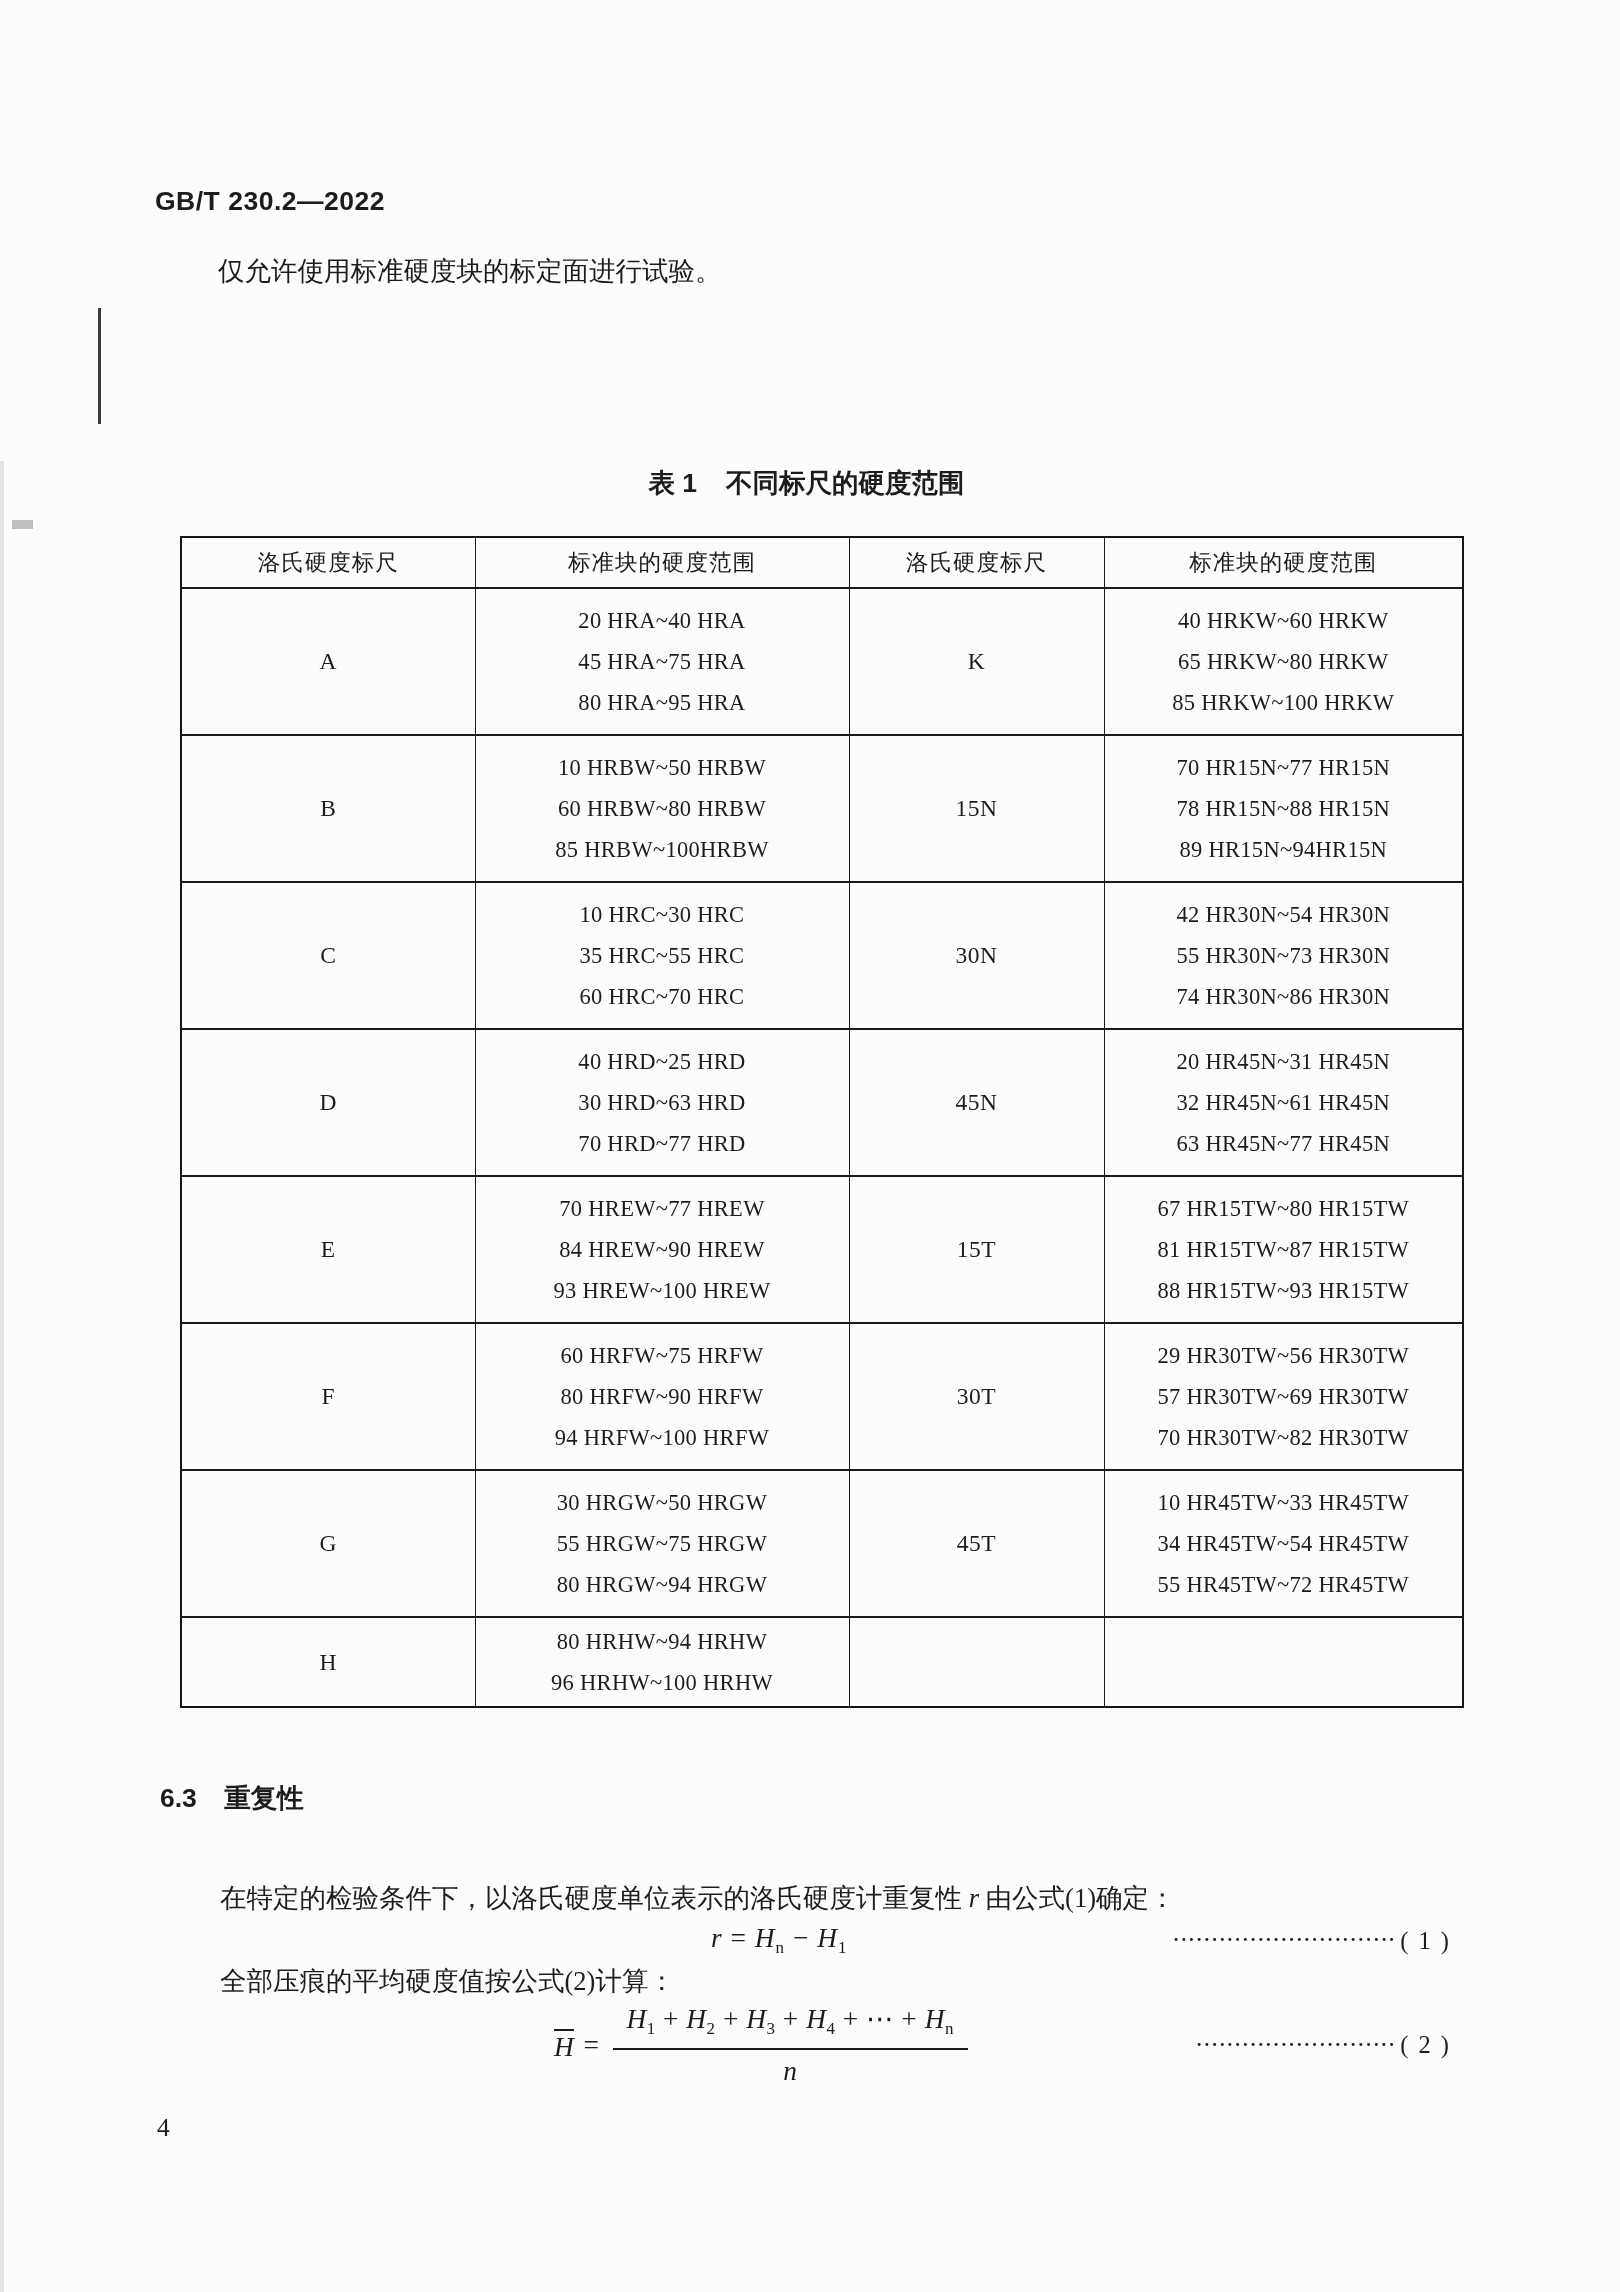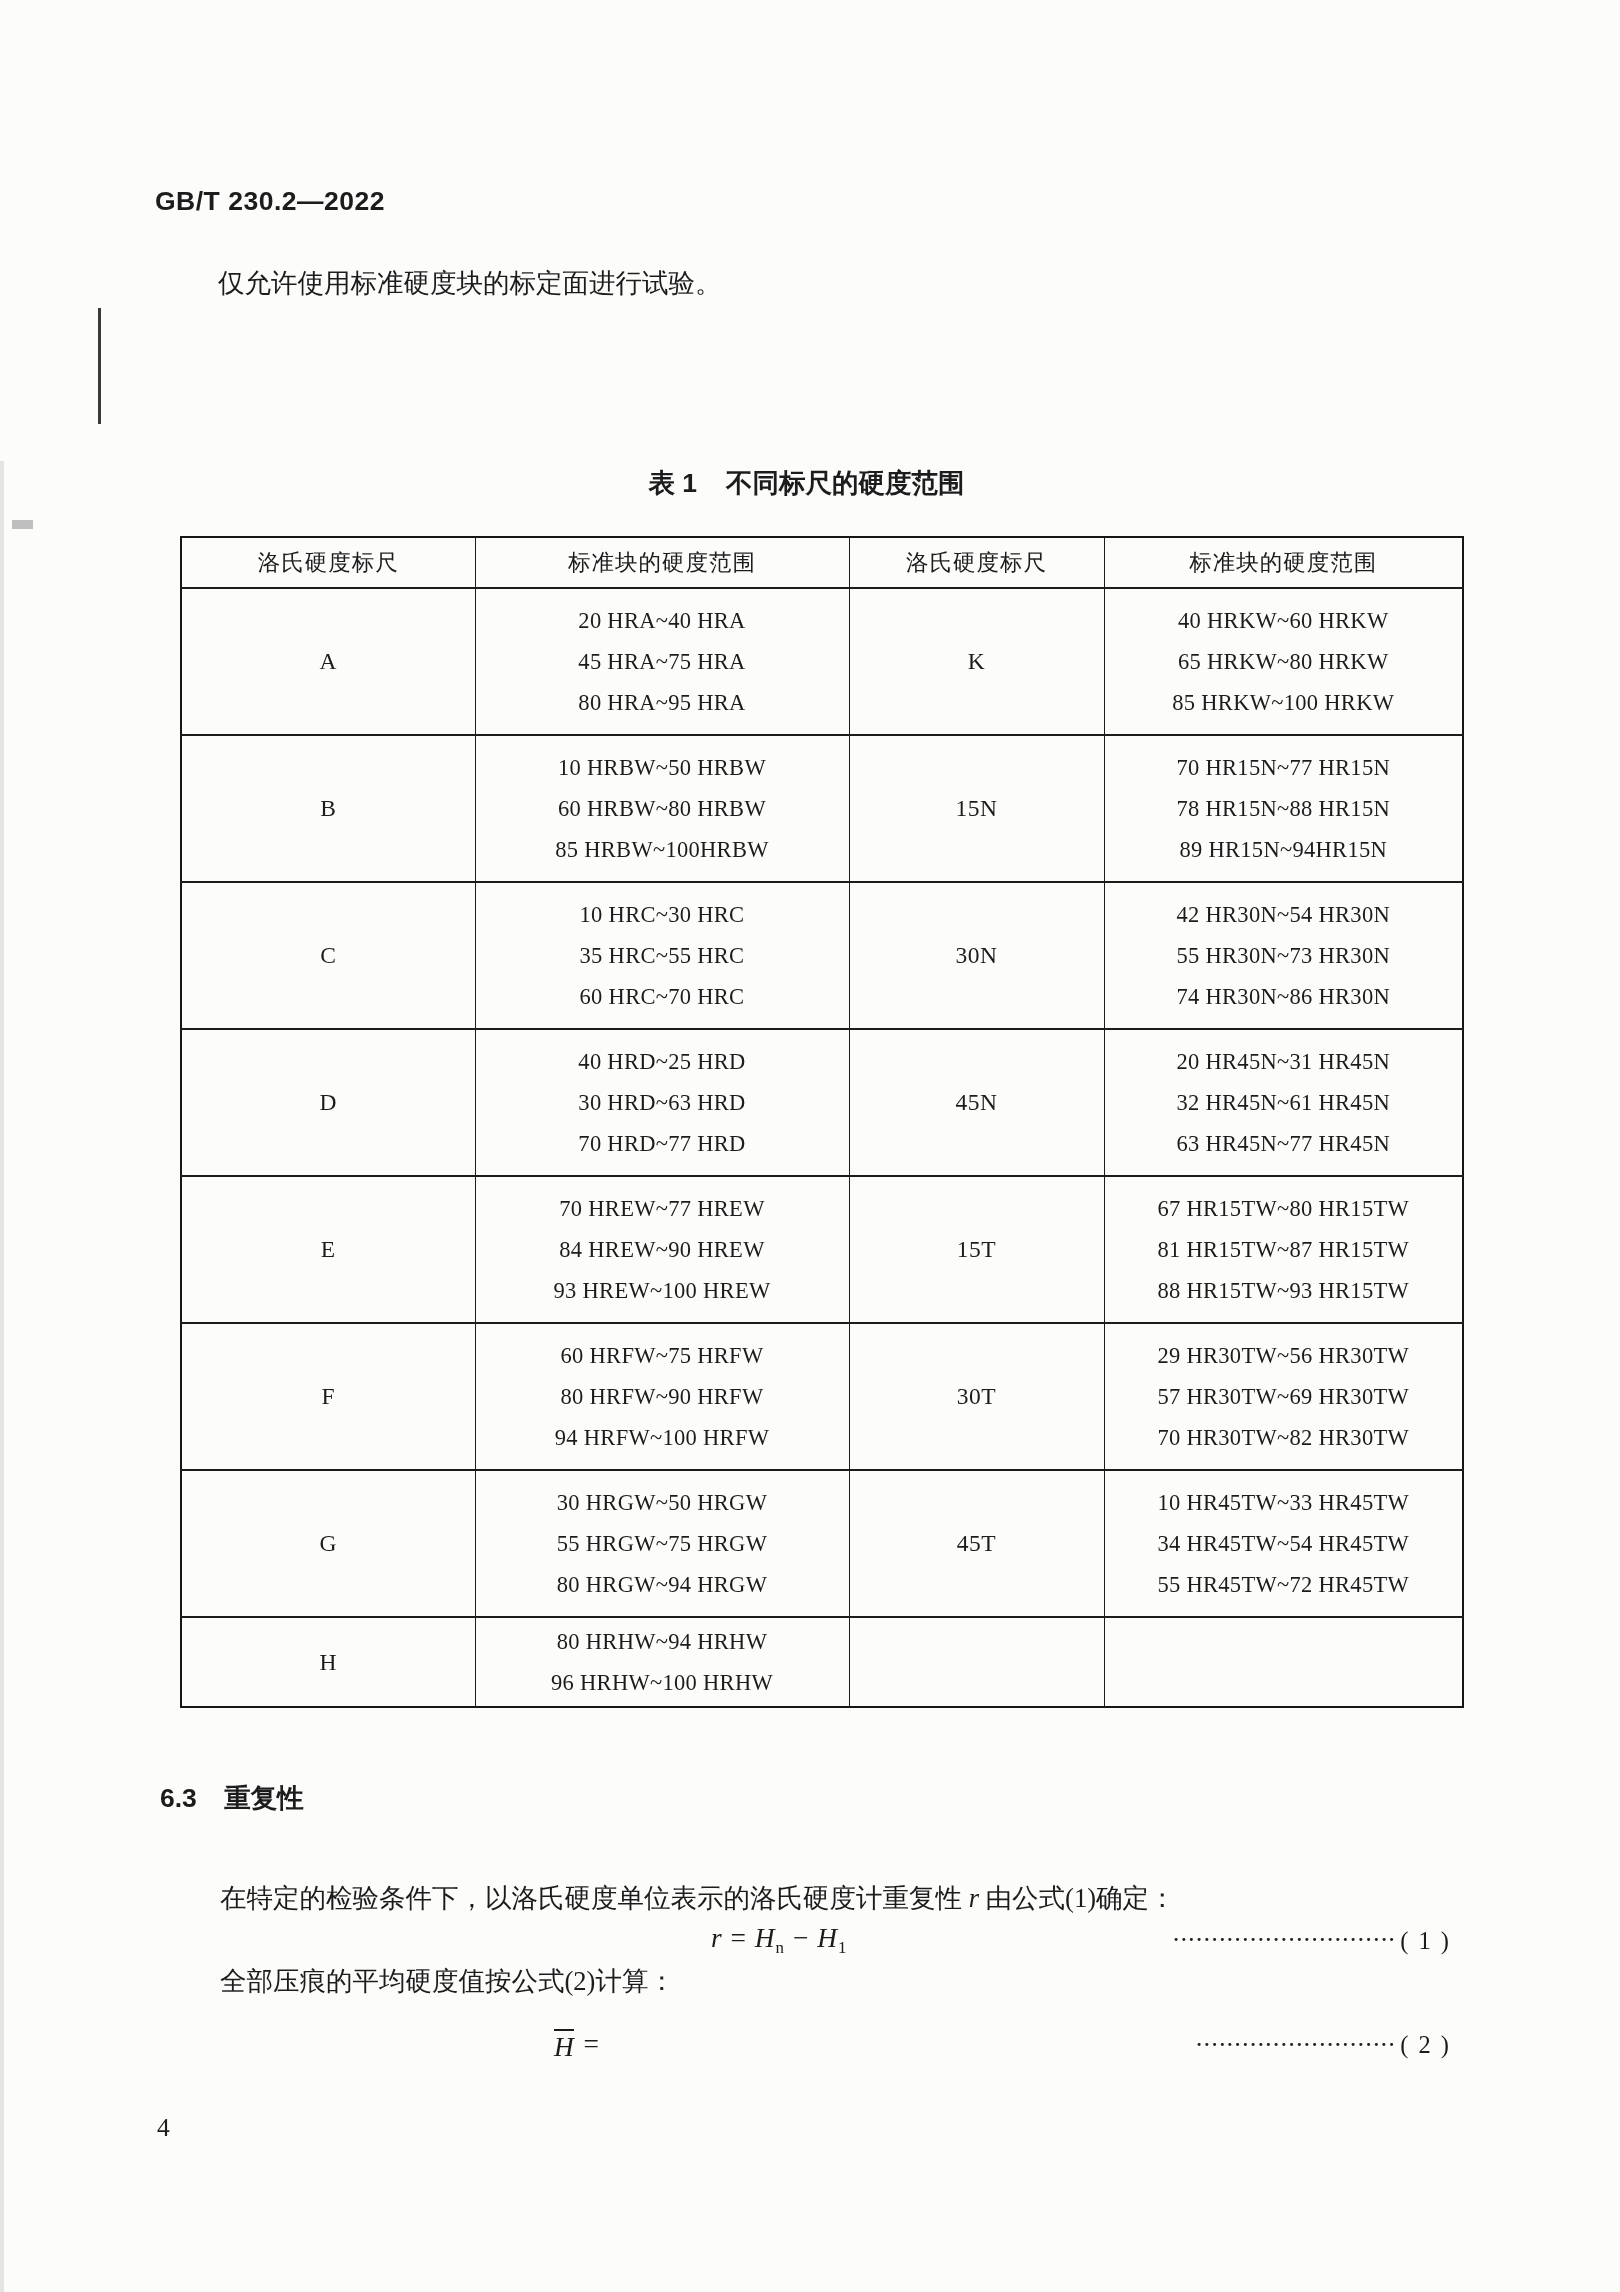--- a/index.html
+++ b/index.html
@@ -11,21 +11,21 @@
     color:#1c1c1c;
     overflow:hidden;
   }
   .abs{position:absolute;}
   .sans{font-family:"Liberation Sans","DejaVu Sans",sans-serif;}
 
   
   .doc-header{left:155px;top:186px;font-size:26.5px;font-weight:bold;letter-spacing:0.5px;}
 
   
-  .intro-line{left:218px;top:257px;font-size:26.5px;line-height:29px;white-space:nowrap;margin-top:12px;}
+  .intro-line{left:218px;top:257px;font-size:26.5px;line-height:29px;white-space:nowrap;}
 
   
   .change-bar{left:98px;top:308px;width:2.9px;height:116px;background:#3a3a3a;}
   .clause-622{left:118px;top:306px;width:1345px;font-size:26.5px;line-height:39px;text-align:justify;}
   .clause-num{font-family:"Liberation Sans","DejaVu Sans",sans-serif;font-weight:bold;margin-right:25.5px;}
 
   
   .table-title{left:162px;top:465px;width:1289px;text-align:center;font-size:26.5px;font-weight:bold;}
   .table-title .gap{display:inline-block;width:29px;}
 
@@ -237,20 +237,24 @@
       <span class="lbl">( 1 )</span>
     </span>
   </div>
 
   <div class="abs avg-line">全部压痕的平均硬度值按公式(2)计算：</div>
 
   <div class="abs formula-row formula-2">
     <span class="f2-group">
       <span class="overbar-h"><span class="var">H</span></span>
       <span class="f2-eq">=</span>
+      <span class="fraction">
+        <span class="numerator"><span class="var">H</span><sub>1</sub> + <span class="var">H</span><sub>2</sub> + <span class="var">H</span><sub>3</sub> + <span class="var">H</span><sub>4</sub> + ⋯ + <span class="var">H</span><sub>n</sub></span>
+        <span class="denominator var">n</span>
+      </span>
     </span>
     <span class="leader">
       <span class="dots">··························</span>
       <span class="lbl">( 2 )</span>
     </span>
   </div>
 
   <div class="abs page-num">4</div>
 
 </div>

